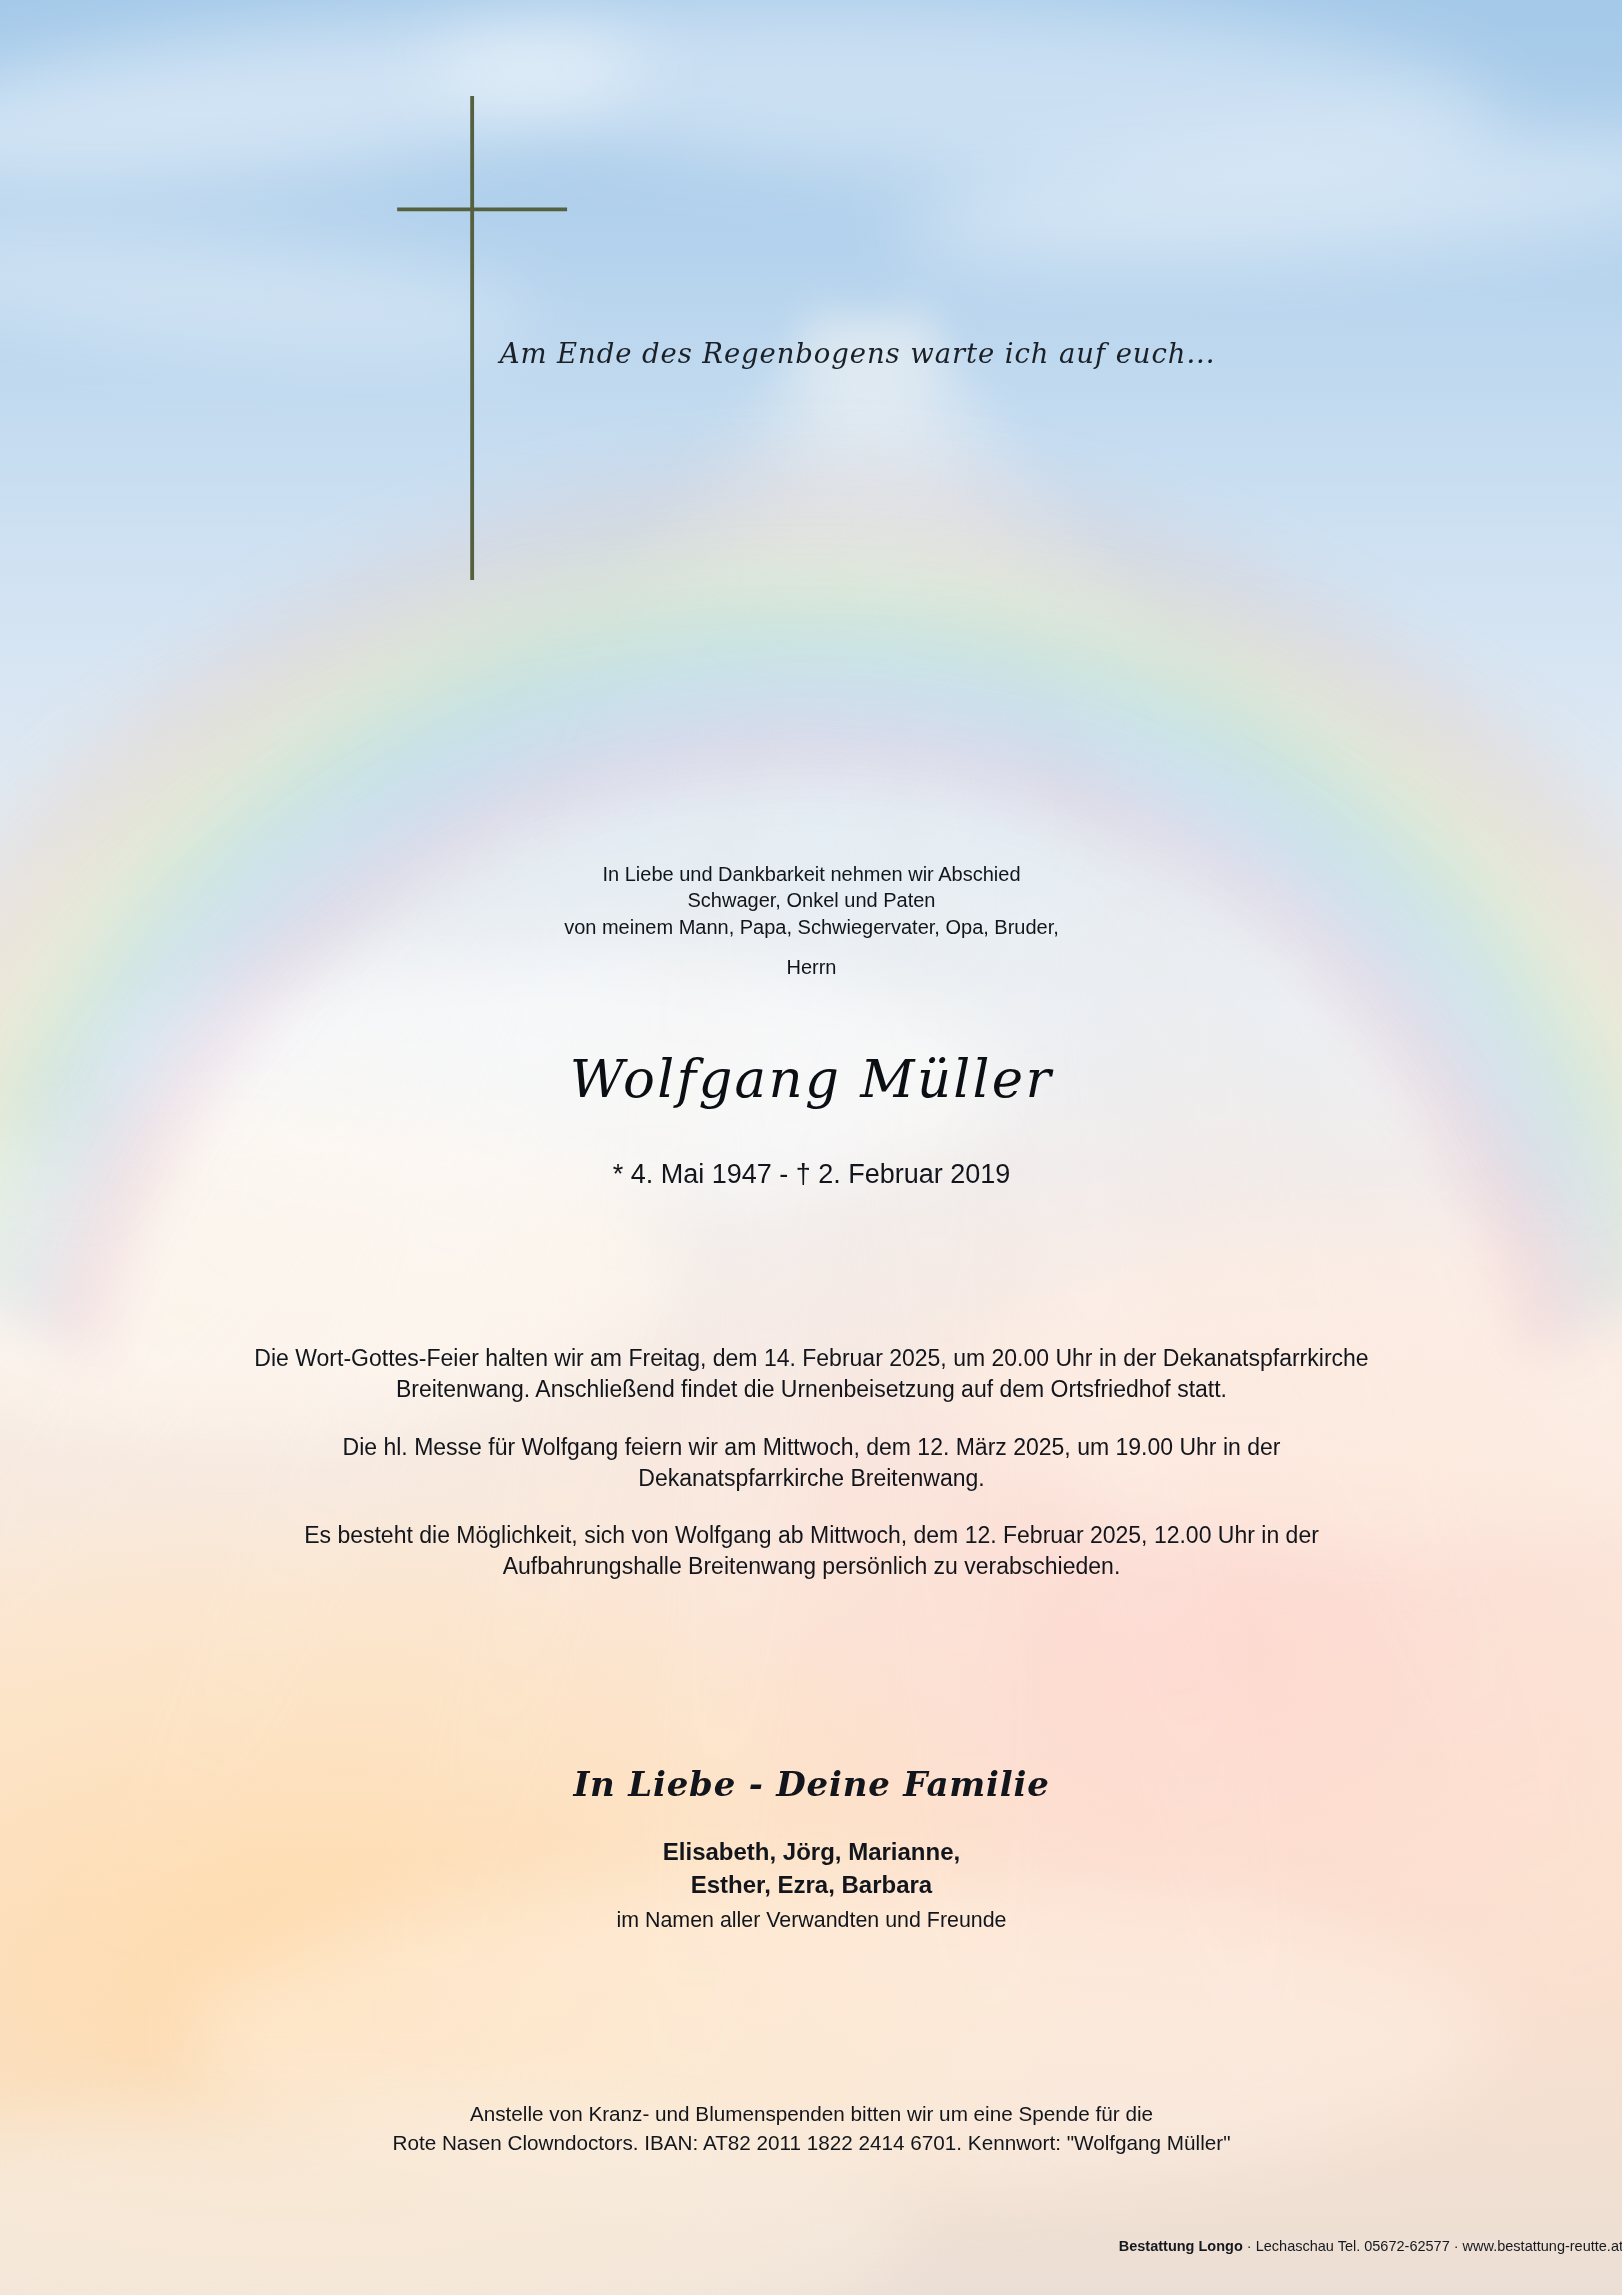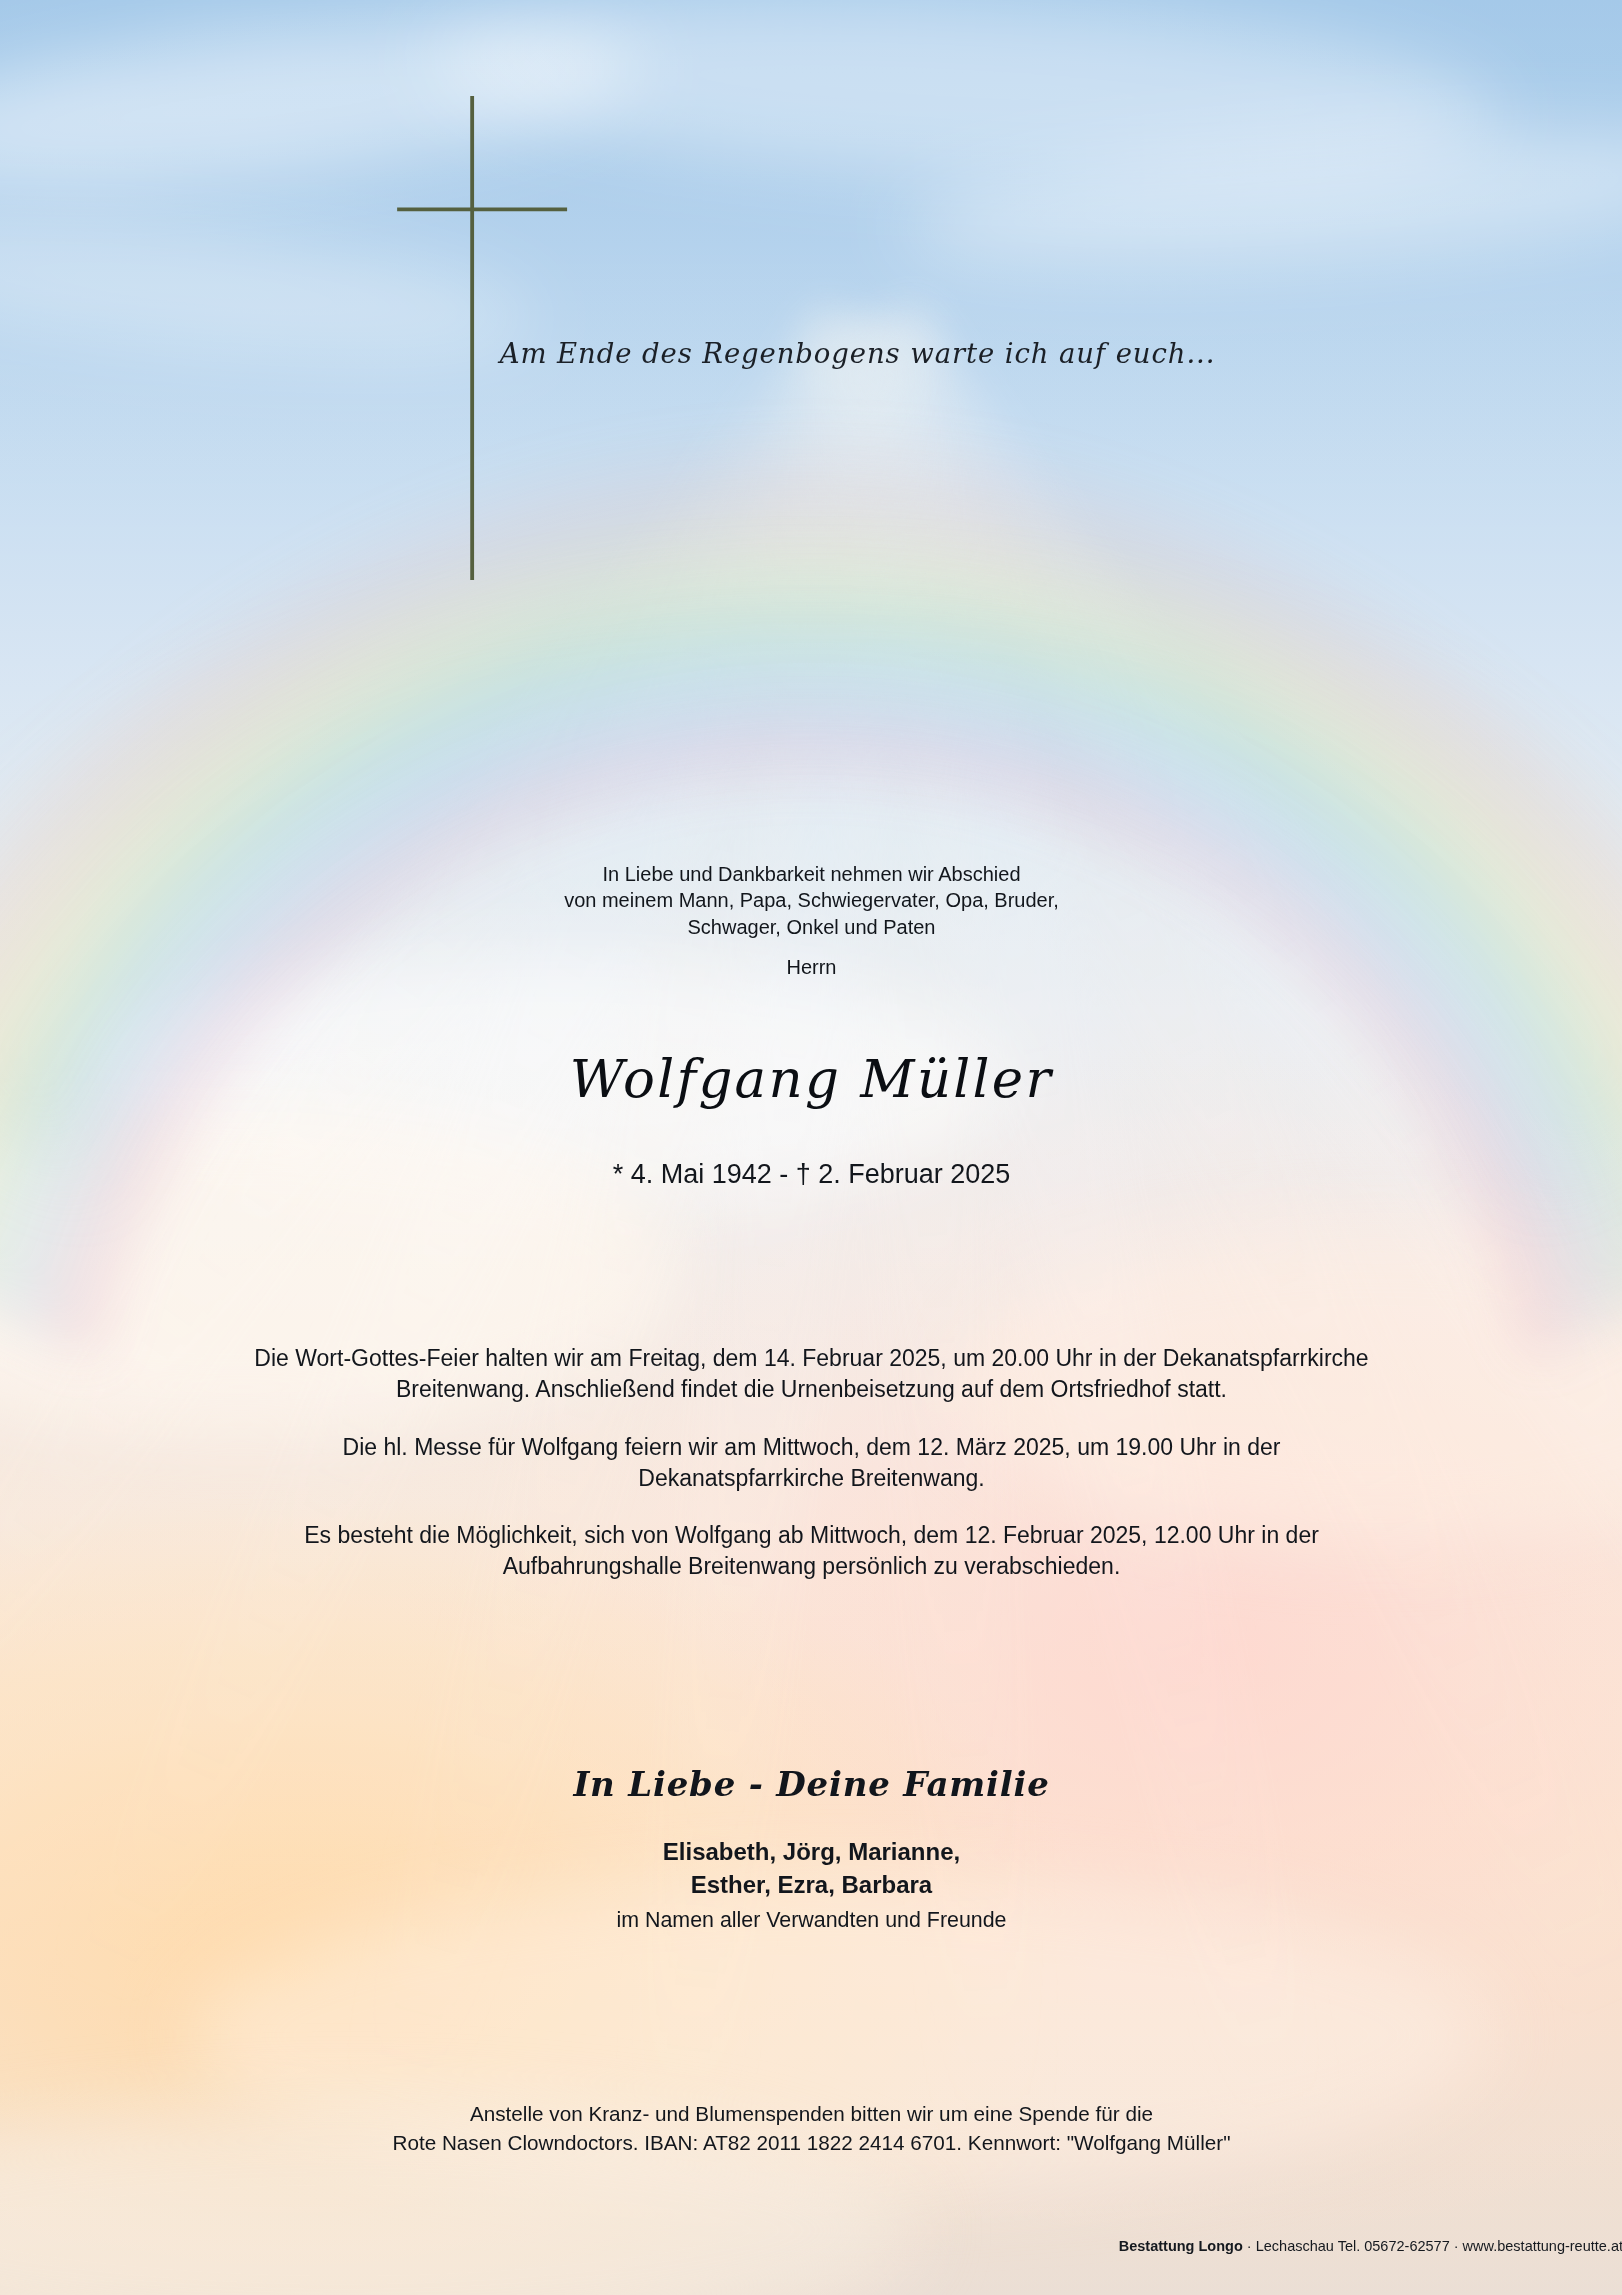--- a/index.html
+++ b/index.html
@@ -282,28 +282,28 @@
         <line x1="0" y1="148" x2="222" y2="148" stroke="#55603f" stroke-width="5"></line>
       </svg>
     </div>
 
     <div class="motto">
       <span class="lead">Am Ende des Regenbogens warte ich auf euch...</span>
     </div>
 
     <div class="intro">
       <div>In Liebe und Dankbarkeit nehmen wir Abschied</div>
+      <div>Schwager, Onkel und Paten</div>
       <div>von meinem Mann, Papa, Schwiegervater, Opa, Bruder,</div>
-      <div>Schwager, Onkel und Paten</div>
       <span class="herrn">Herrn</span>
     </div>
 
     <div class="name">Wolfgang Müller</div>
 
-    <div class="dates">* 4. Mai 1942  -  † 2. Februar 2025</div>
+    <div class="dates">* 4. Mai 1947  -  † 2. Februar 2019</div>
 
     <div class="details">
       <p>Die Wort-Gottes-Feier halten wir am Freitag, dem 14. Februar 2025, um 20.00 Uhr in der Dekanatspfarrkirche Breitenwang. Anschließend findet die Urnenbeisetzung auf dem Ortsfriedhof statt.</p>
       <p>Die hl. Messe für Wolfgang feiern wir am Mittwoch, dem 12. März 2025, um 19.00 Uhr in der Dekanatspfarrkirche Breitenwang.</p>
       <p>Es besteht die Möglichkeit, sich von Wolfgang ab Mittwoch, dem 12. Februar 2025, 12.00 Uhr in der Aufbahrungshalle Breitenwang persönlich zu verabschieden.</p>
     </div>
 
     <div class="closing">In Liebe - Deine Familie</div>
 
     <div class="family">

